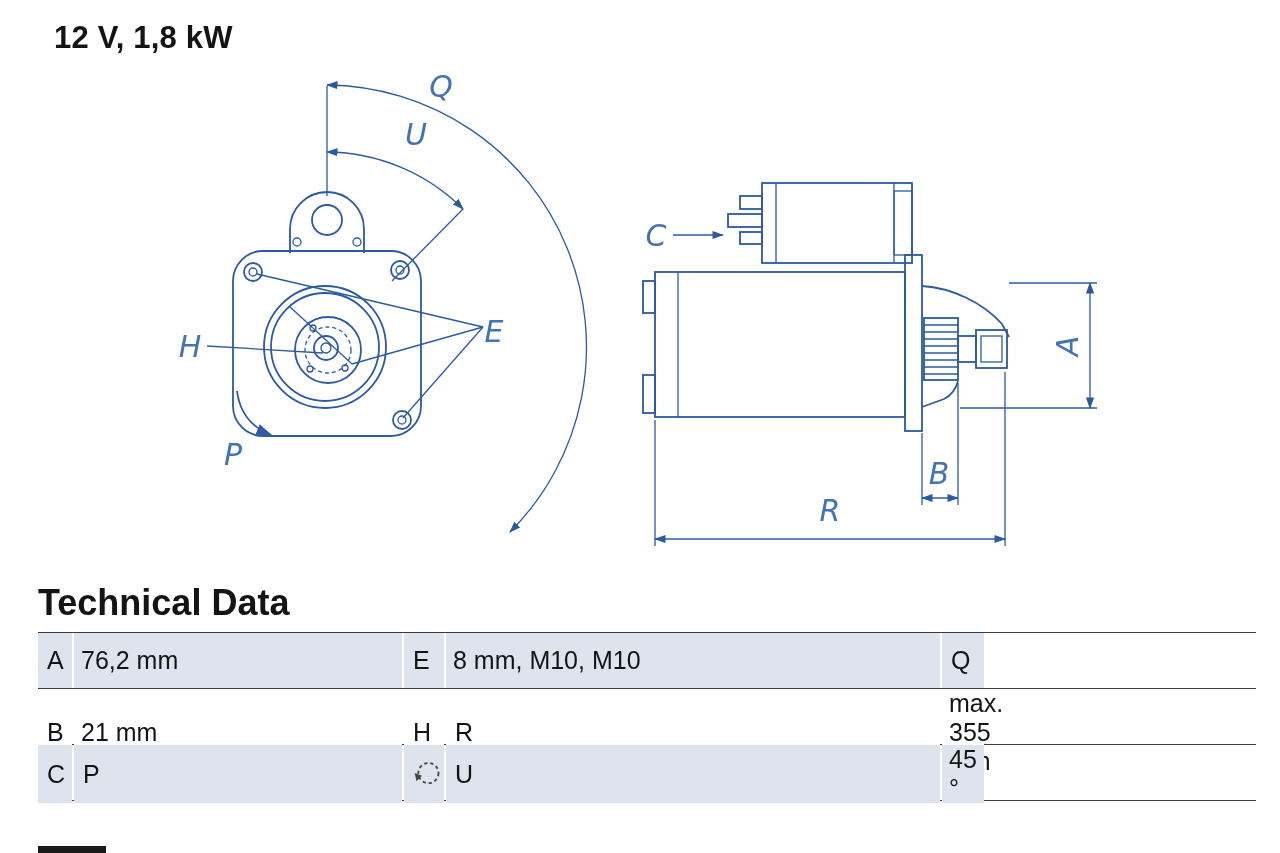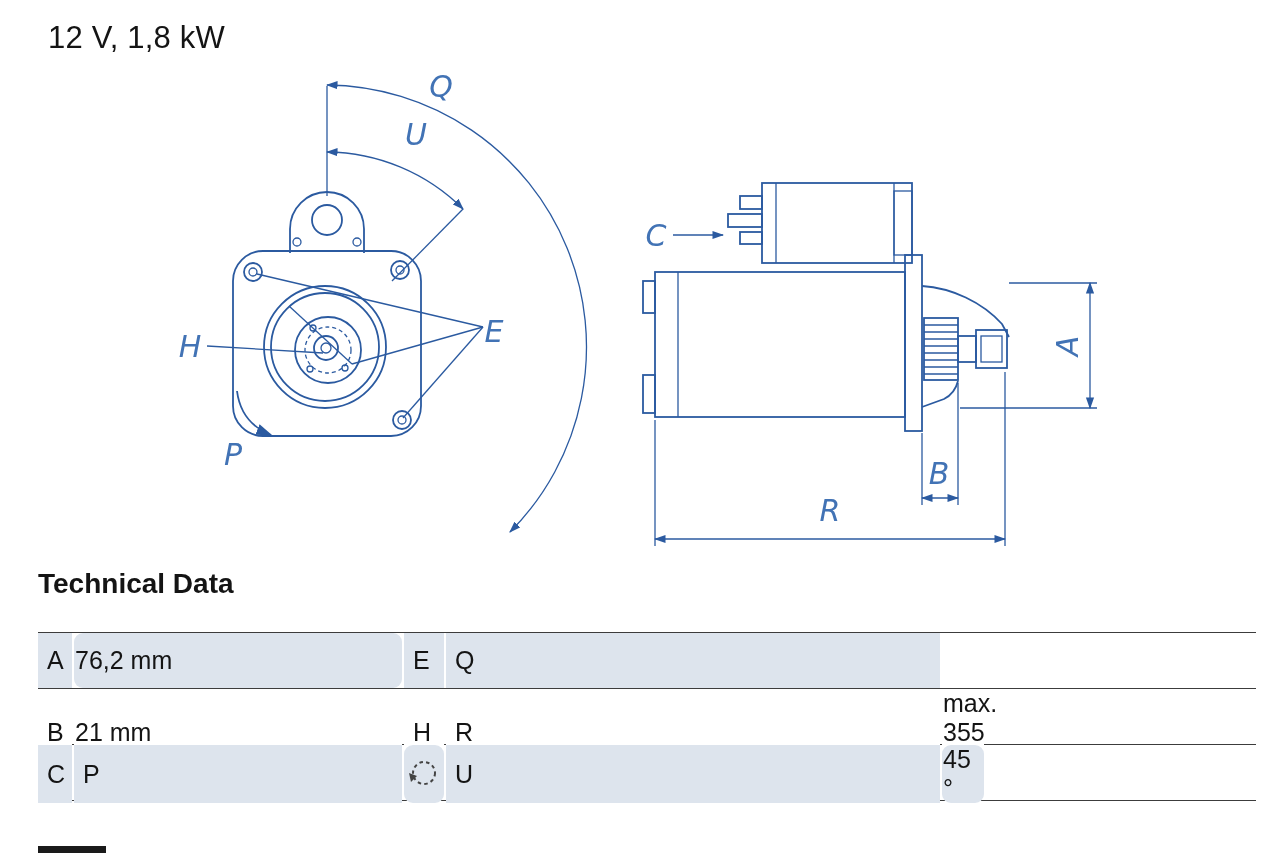--- a/index.html
+++ b/index.html
@@ -1,47 +1,47 @@
 <!DOCTYPE html>
 <html style="--line-blue: #2b5aa0; --label-blue: #4273b5; --row-stripe: #dde4ed; --table-line: #3c3c3c; --text-color: #141414;"><head>
 <meta charset="utf-8">
 <style>
   html,body { margin:0; padding:0; }
   body {
     width:1280px; height:853px; background:#fff; position:relative; overflow:hidden;
     font-family:"Liberation Sans", sans-serif; color:var(--text-color,#141414);
   }
   .title {
-    position:absolute; left:48px; top:20px; font-size:31px; font-weight:400; letter-spacing:.2px;
+    position:absolute; left:54px; top:20px; font-size:31px; font-weight:700; letter-spacing:.2px;
   }
   svg.drawing { position:absolute; left:0; top:0; }
   .ln     { fill:none; stroke:var(--line-blue,#2b5aa0); stroke-width:1.8; }
   .lnthin { fill:none; stroke:var(--line-blue,#2b5aa0); stroke-width:1.3; }
   .dash   { stroke-dasharray:4 3; }
   .lbl    { fill:var(--label-blue,#4273b5); font-family:"DejaVu Sans", sans-serif;
             font-style:italic; font-size:30px; text-anchor:middle; }
   .arrfill{ fill:var(--line-blue,#2b5aa0); }
   .td-heading {
-    position:absolute; left:38px; top:568px; font-size:28px; font-weight:700;
+    position:absolute; left:38px; top:582px; font-size:36px; font-weight:700;
   }
   .table {
     position:absolute; left:38px; top:632px; width:1218px;
     border-top:1px solid var(--table-line,#3c3c3c);
     border-bottom:1px solid var(--table-line,#3c3c3c);
   }
   .row {
     display:grid; grid-template-columns:34px 328px 40px 494px 42px 1fr;
     column-gap:2px; height:55px; background:#fff;
     border-bottom:1px solid var(--table-line,#3c3c3c);
   }
   .row:last-child { border-bottom:none; }
   .cell { display:flex; align-items:center; font-size:25px; background:#fff; }
   .row.striped .cell { background:var(--row-stripe,#dde4ed); }
   .key { padding-left:9px; }
-  .val { padding-left:1px;border-radius:9px; }
+  .val { padding-left:7px; }
   .rot-icon { stroke:#444; fill:none; }
   .rot-arrow { fill:#444; }
   .bottom-bar { position:absolute; left:38px; top:846px; width:68px; height:7px; background:#1a1a1a; }
 </style>
 </head>
 <body>
 
 <div class="title">12 V, 1,8 kW</div>
 
 <svg class="drawing" width="1280" height="580" viewBox="0 0 1280 580">
@@ -147,20 +147,21 @@
   </g>
 </svg>
 
 <div class="td-heading">Technical Data</div>
 
 <div class="table">
   <div class="row striped">
     <div class="cell key">A</div>
     <div class="cell val">76,2 mm</div>
     <div class="cell key">E</div>
+    <div class="cell val">8 mm, M10, M10</div>
     <div class="cell key">Q</div>
   </div>
   <div class="row">
     <div class="cell key">B</div>
     <div class="cell val">21 mm</div>
     <div class="cell key">H</div>
     <div class="cell key">R</div>
     <div class="cell val">max. 355 mm</div>
   </div>
   <div class="row striped">

